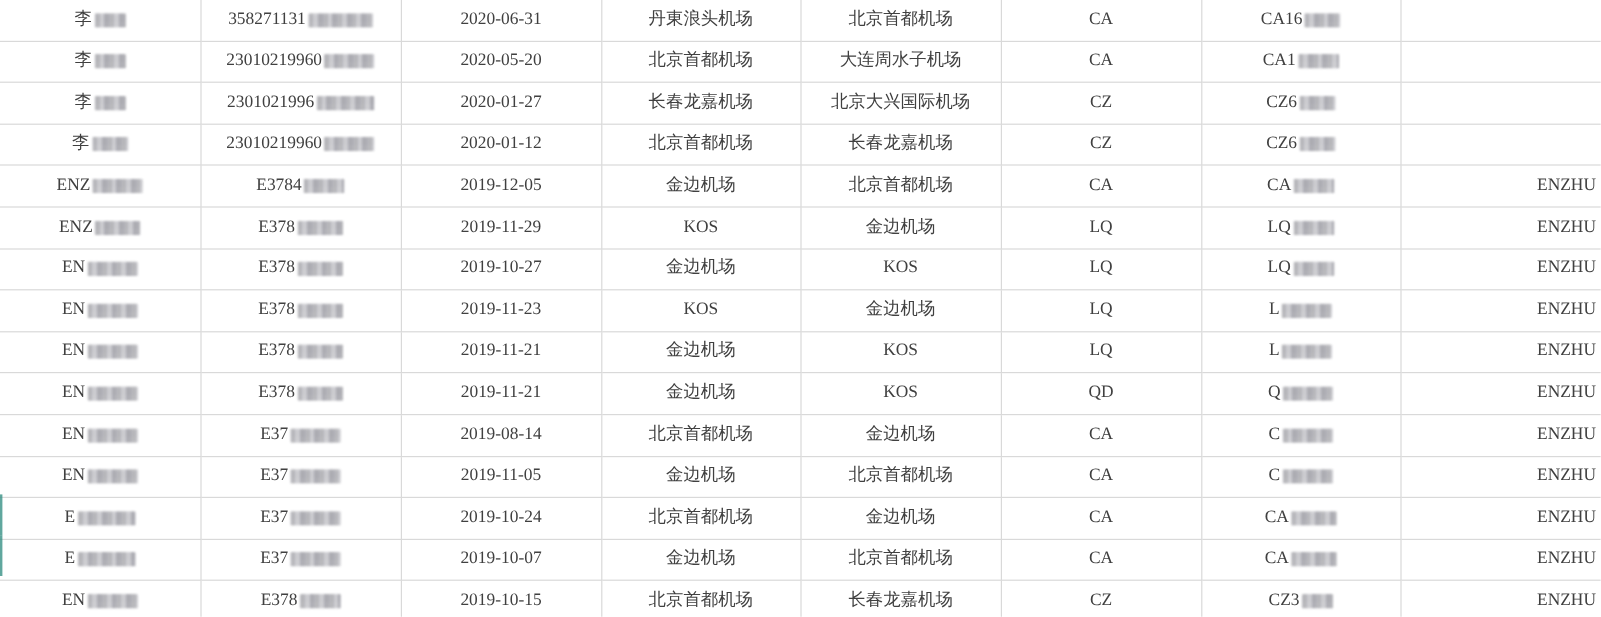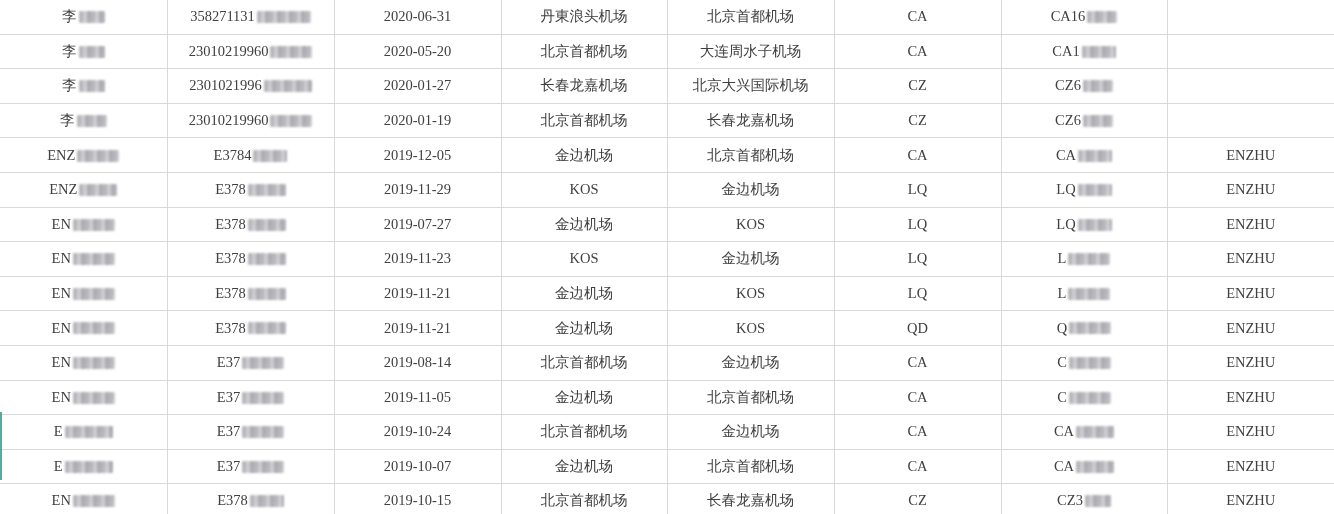--- a/index.html
+++ b/index.html
@@ -47,20 +47,21 @@
   col.c-airline{ width: 167px; }
   col.c-flight { width: 166px; }
   col.c-tag    { width: 167px; }
 
   
   table.flight-table tr td:first-child {
     border-left: none;
   }
   table.flight-table tr td:last-child {
     border-right: none;
+    text-align: right;
   }
 
   
   .red {
     display: inline-block;
     vertical-align: middle;
     height: 12px;
     border-radius: 1px;
     background:
       repeating-linear-gradient(90deg,
@@ -145,21 +146,21 @@
           <td><span class="cell-inner"><span class="txt">2020-01-27</span></span></td>
           <td><span class="cell-inner"><span class="txt">长春龙嘉机场</span></span></td>
           <td><span class="cell-inner"><span class="txt">北京大兴国际机场</span></span></td>
           <td><span class="cell-inner"><span class="txt">CZ</span></span></td>
           <td><span class="cell-inner"><span class="txt">CZ6</span><span class="red w30"></span></span></td>
           <td><span class="cell-inner"><span class="txt"></span></span></td>
         </tr>
         <tr>
           <td><span class="cell-inner"><span class="txt">李</span><span class="red w30"></span></span></td>
           <td><span class="cell-inner"><span class="txt">23010219960</span><span class="red w42"></span></span></td>
-          <td><span class="cell-inner"><span class="txt">2020-01-19</span></span></td>
+          <td><span class="cell-inner"><span class="txt">2020-01-12</span></span></td>
           <td><span class="cell-inner"><span class="txt">北京首都机场</span></span></td>
           <td><span class="cell-inner"><span class="txt">长春龙嘉机场</span></span></td>
           <td><span class="cell-inner"><span class="txt">CZ</span></span></td>
           <td><span class="cell-inner"><span class="txt">CZ6</span><span class="red w30"></span></span></td>
           <td><span class="cell-inner"><span class="txt"></span></span></td>
         </tr>
         <tr>
           <td><span class="cell-inner"><span class="txt">ENZ</span><span class="red w42"></span></span></td>
           <td><span class="cell-inner"><span class="txt">E3784</span><span class="red w34"></span></span></td>
           <td><span class="cell-inner"><span class="txt">2019-12-05</span></span></td>
@@ -175,21 +176,21 @@
           <td><span class="cell-inner"><span class="txt">2019-11-29</span></span></td>
           <td><span class="cell-inner"><span class="txt">KOS</span></span></td>
           <td><span class="cell-inner"><span class="txt">金边机场</span></span></td>
           <td><span class="cell-inner"><span class="txt">LQ</span></span></td>
           <td><span class="cell-inner"><span class="txt">LQ</span><span class="red w34"></span></span></td>
           <td><span class="cell-inner"><span class="txt">ENZHU</span></span></td>
         </tr>
         <tr>
           <td><span class="cell-inner"><span class="txt">EN</span><span class="red w42"></span></span></td>
           <td><span class="cell-inner"><span class="txt">E378</span><span class="red w38"></span></span></td>
-          <td><span class="cell-inner"><span class="txt">2019-07-27</span></span></td>
+          <td><span class="cell-inner"><span class="txt">2019-10-27</span></span></td>
           <td><span class="cell-inner"><span class="txt">金边机场</span></span></td>
           <td><span class="cell-inner"><span class="txt">KOS</span></span></td>
           <td><span class="cell-inner"><span class="txt">LQ</span></span></td>
           <td><span class="cell-inner"><span class="txt">LQ</span><span class="red w34"></span></span></td>
           <td><span class="cell-inner"><span class="txt">ENZHU</span></span></td>
         </tr>
         <tr>
           <td><span class="cell-inner"><span class="txt">EN</span><span class="red w42"></span></span></td>
           <td><span class="cell-inner"><span class="txt">E378</span><span class="red w38"></span></span></td>
           <td><span class="cell-inner"><span class="txt">2019-11-23</span></span></td>

